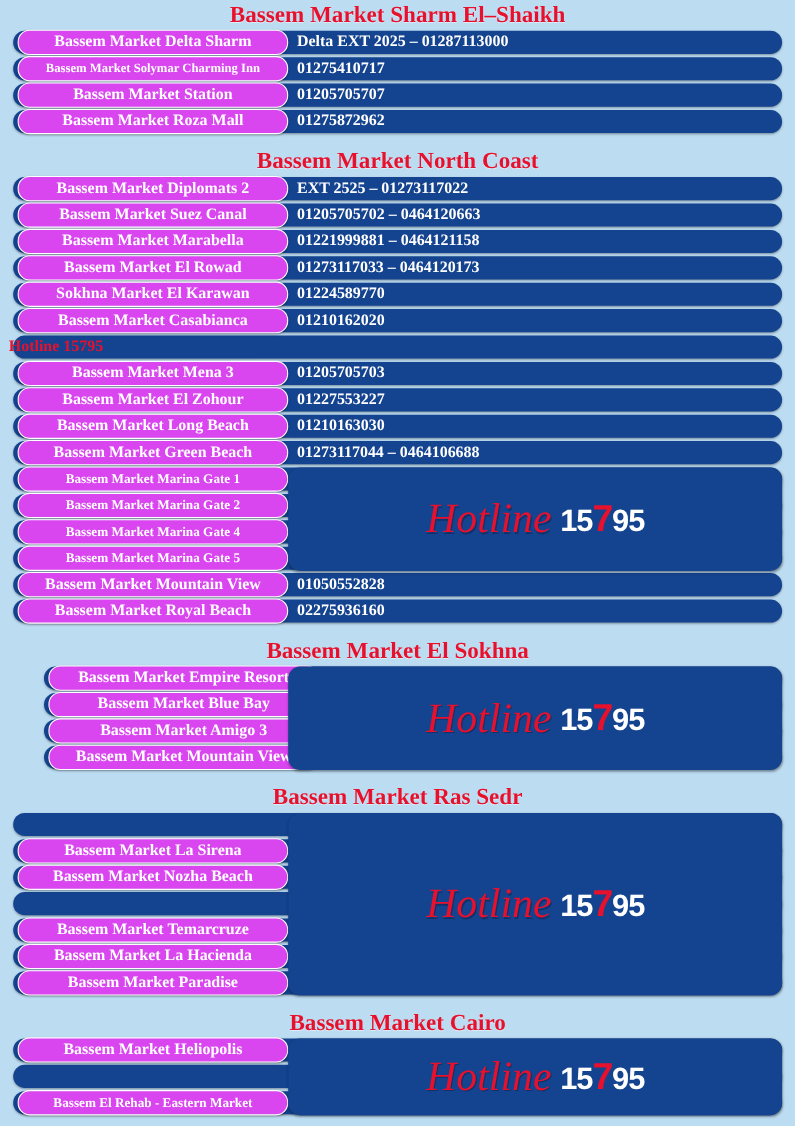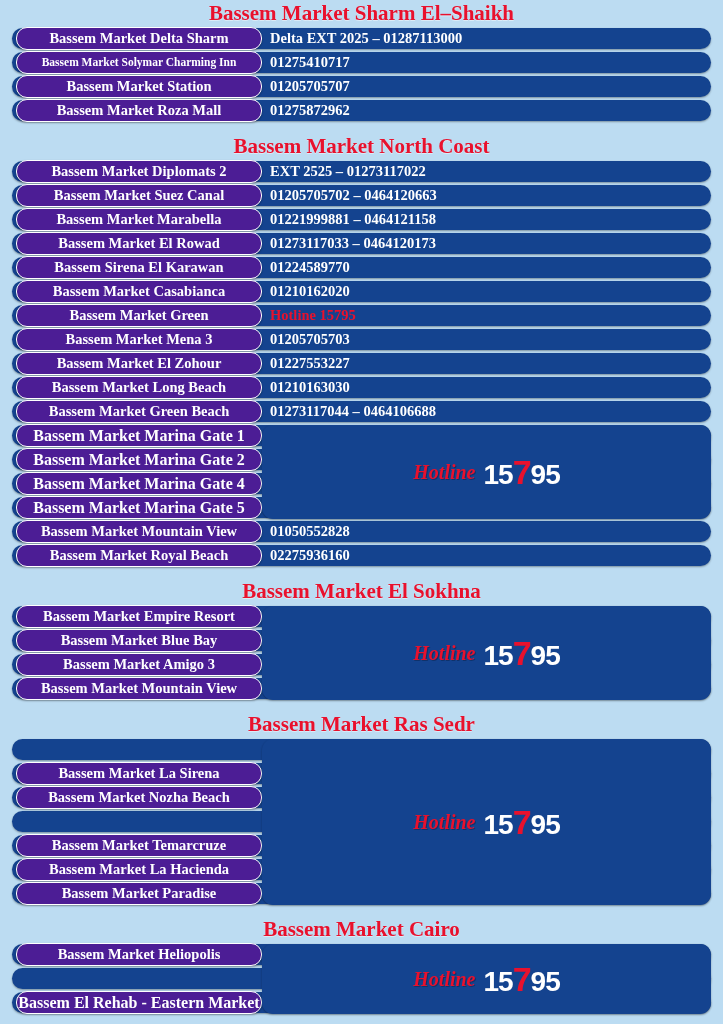--- a/index.html
+++ b/index.html
@@ -59,34 +59,34 @@
     background: #14438f;
     border-radius: 11px;
     box-shadow: 0 1px 2px rgba(0,0,0,0.35);
   }
 
   .name-tag {
     position: relative;
     z-index: 3;
     width: 246px;
     margin-left: 16px;
-    background: #4c1d95;
+    background: #d946ef;
     border-radius: 11px;
     border: 1px solid #ffffff;
     color: #ffffff;
     font-family: "Liberation Serif", serif;
     font-weight: bold;
     font-size: 14.5px;
     line-height: 21px;
     text-align: center;
     white-space: nowrap;
     overflow: hidden;
     box-shadow: 0 1px 2px rgba(0,0,0,0.3);
   }
-  .name-tag.small { font-size: 16px; }
+  .name-tag.small { font-size: 12px; }
   .name-tag.xsmall { font-size: 11.5px; text-align: center; }
 
   .phone {
     position: relative;
     z-index: 3;
     margin-left: 8px;
     color: #ffffff;
     font-family: "Liberation Serif", serif;
     font-weight: bold;
     font-size: 14.5px;
@@ -103,23 +103,23 @@
     right: 12px;
     background: #14438f;
     border-radius: 11px;
     display: flex;
     align-items: center;
     justify-content: center;
     box-shadow: 0 1px 2px rgba(0,0,0,0.3);
   }
   .hotline-text {
     font-family: "Liberation Serif", serif;
-    font-weight: bold;
+    font-weight: normal;
     font-style: italic;
-    font-size: 20px;
+    font-size: 38px;
     color: #e8112d;
     letter-spacing: 0px;
     white-space: nowrap;
     text-shadow: 1px 1px 0 rgba(0,0,0,0.25);
   }
   .hotline-num {
     font-family: "Liberation Sans", sans-serif;
     font-weight: bold;
     font-style: normal;
     font-size: 28px;
@@ -184,31 +184,30 @@
           <div class="name-tag">Bassem Market Marabella</div>
           <div class="phone">01221999881 – 0464121158</div>
         </div>
         <div class="row">
           <div class="bluebar"></div>
           <div class="name-tag">Bassem Market El Rowad</div>
           <div class="phone">01273117033 – 0464120173</div>
         </div>
         <div class="row">
           <div class="bluebar"></div>
-          <div class="name-tag">Bassem Sirena El Karawan</div>
+          <div class="name-tag">Sokhna Market El Karawan</div>
           <div class="phone">01224589770</div>
         </div>
         <div class="row">
           <div class="bluebar"></div>
           <div class="name-tag">Bassem Market Casabianca</div>
           <div class="phone">01210162020</div>
         </div>
         <div class="row">
           <div class="bluebar"></div>
-          <div class="name-tag">Bassem Market Green</div>
           <div class="phone hot">Hotline  15795</div>
         </div>
         <div class="row">
           <div class="bluebar"></div>
           <div class="name-tag">Bassem Market Mena 3</div>
           <div class="phone">01205705703</div>
         </div>
         <div class="row">
           <div class="bluebar"></div>
           <div class="name-tag">Bassem Market El Zohour</div>
@@ -252,21 +251,21 @@
         </div>
         <div class="hotline-block" style="top:265px;height:94px;">
           <span class="hotline-text">Hotline</span>
           <span class="hotline-num"><span>15</span><span class="seven">7</span><span>95</span></span>
         </div>
       </div>
     </div>
     <div class="sec-gap"></div>
     <div class="block">
       <div class="section-title">Bassem Market El Sokhna</div>
-      <div class="rows" style="position:relative;">
+      <div class="rows" style="position:relative;padding-left:28px;">
         <div class="row">
           <div class="bluebar"></div>
           <div class="name-tag">Bassem Market Empire Resort</div>
         </div>
         <div class="row">
           <div class="bluebar"></div>
           <div class="name-tag">Bassem Market Blue Bay</div>
         </div>
         <div class="row">
           <div class="bluebar"></div>

